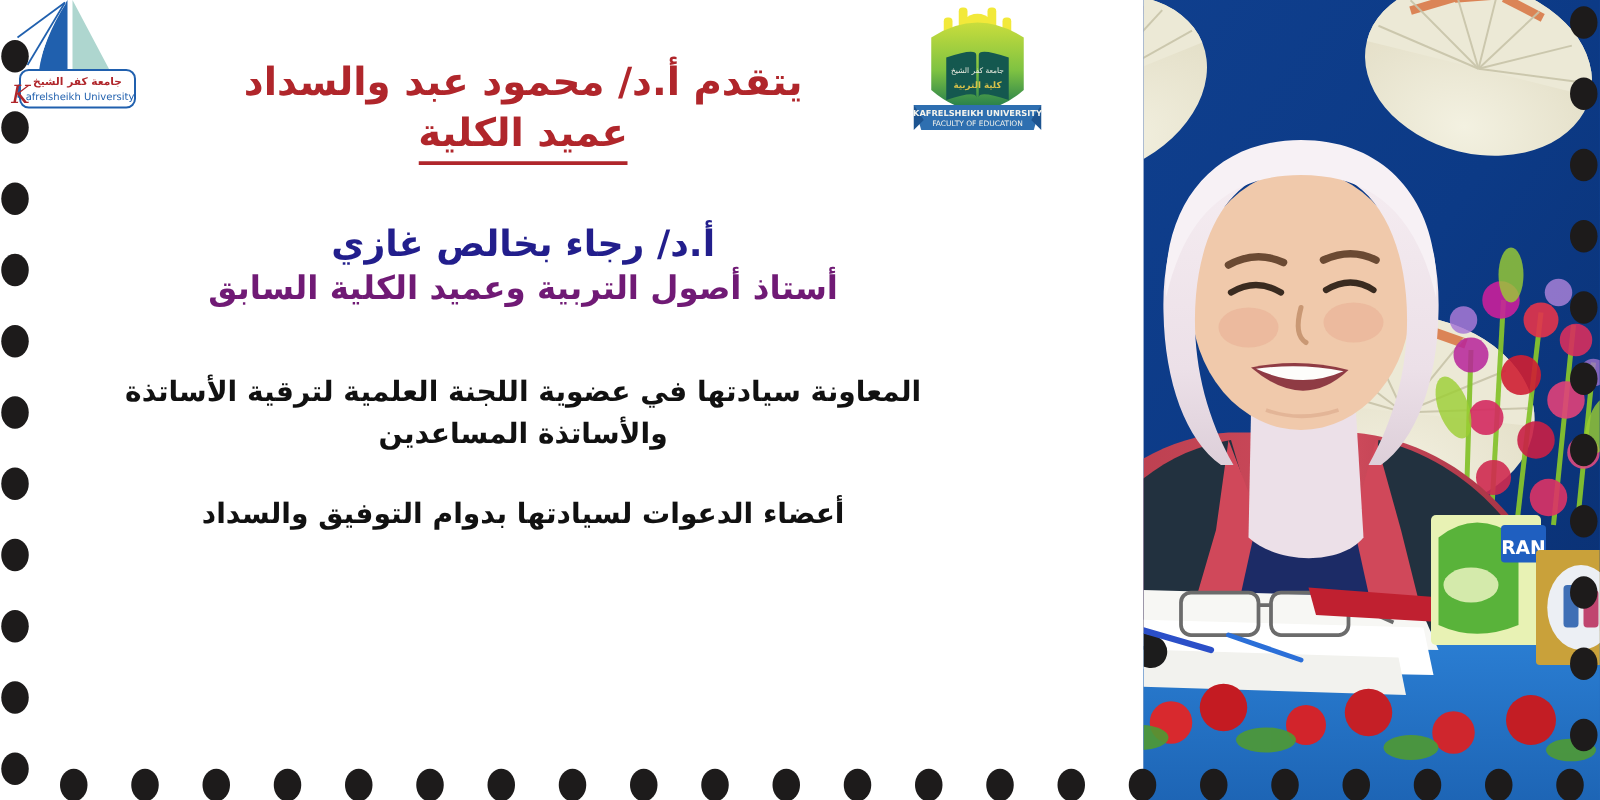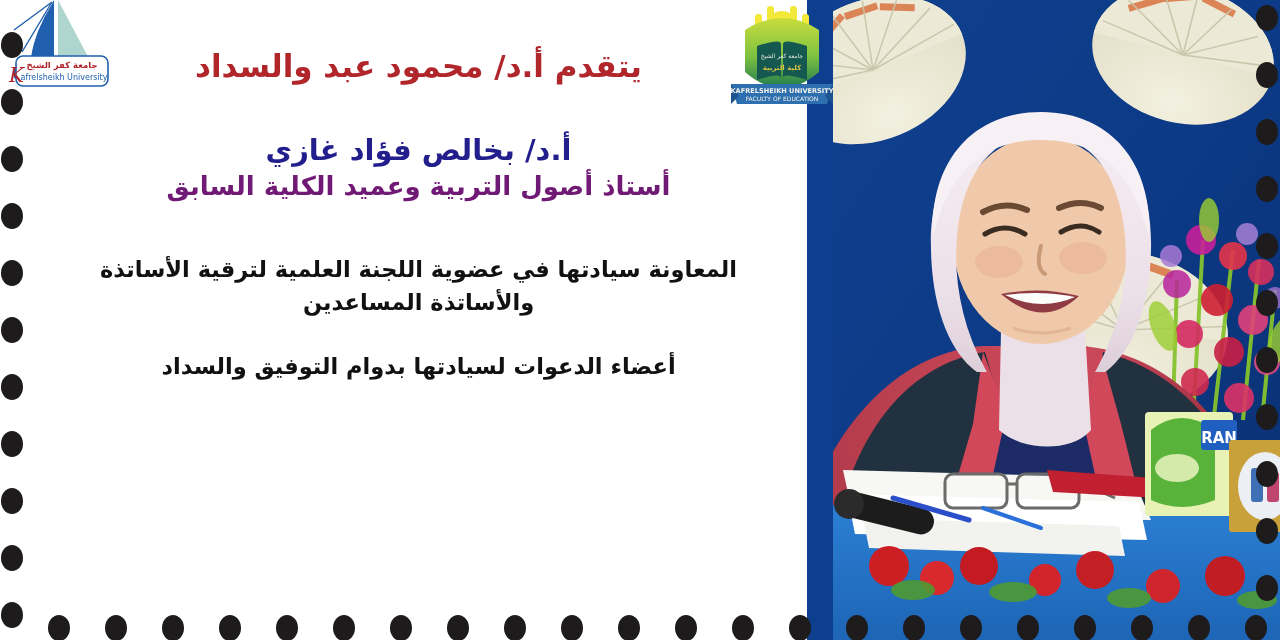--- a/index.html
+++ b/index.html
@@ -40,21 +40,21 @@
     left:727px; top:0px;
     width:110px; height:112px;
     z-index:30;
   }
   #logo-seal svg { display:block; width:100%; height:100%; }
 
   
   #photo {
     position:absolute;
     right:0; top:0;
-    width:473px; height:640px;
+    width:365px; height:640px;
     overflow:hidden;
     z-index:20;
     background:#0e3f8f;
   }
   #photo svg { display:block; width:447px; height:640px; }
 
   
   #textcol {
     position:absolute;
     left:0; top:0;
@@ -390,21 +390,24 @@
       <path d="M4,84 L106,84 L100,104 L10,104 Z" fill="#2e6fb0"></path>
       <path d="M4,84 L12,96 L4,104 Z" fill="#1d5490"></path>
       <path d="M106,84 L98,96 L106,104 Z" fill="#1d5490"></path>
       <text x="55" y="93" font-family="DejaVu Sans, sans-serif" font-size="6.6" font-weight="bold" fill="#f3f3ec" text-anchor="middle">KAFRELSHEIKH UNIVERSITY</text>
       <text x="55" y="101" font-family="DejaVu Sans, sans-serif" font-size="6" fill="#f3f3ec" text-anchor="middle">FACULTY OF EDUCATION</text>
     </svg>
   </div>
 
   <div id="textcol">
     <div class="ln l-head1">يتقدم أ.د/ محمود عبد والسداد</div>
-    <div class="ln l-name">أ.د/ بخالص فؤاد غازي</div>
+    <div style="text-align:center;">
+      <div class="ln l-head2">عميد الكلية</div>
+    </div>
+    <div class="ln l-name">أ.د/ رجاء بخالص غازي</div>
     <div class="ln l-title">أستاذ أصول التربية وعميد الكلية السابق</div>
     <div class="ln l-reason">المعاونة سيادتها في عضوية اللجنة العلمية لترقية الأساتذة والأساتذة المساعدين</div>
     <div class="ln l-wish">أعضاء الدعوات لسيادتها بدوام التوفيق والسداد</div>
   </div>
 
   <div id="dots-layer">
       <div class="dot" style="left: 1px; top: 32px; background: rgb(29, 27, 27);"></div>
       <div class="dot" style="left: 1px; top: 89px; background: rgb(29, 27, 27);"></div>
       <div class="dot" style="left: 1px; top: 146px; background: rgb(29, 27, 27);"></div>
       <div class="dot" style="left: 1px; top: 203px; background: rgb(29, 27, 27);"></div>

